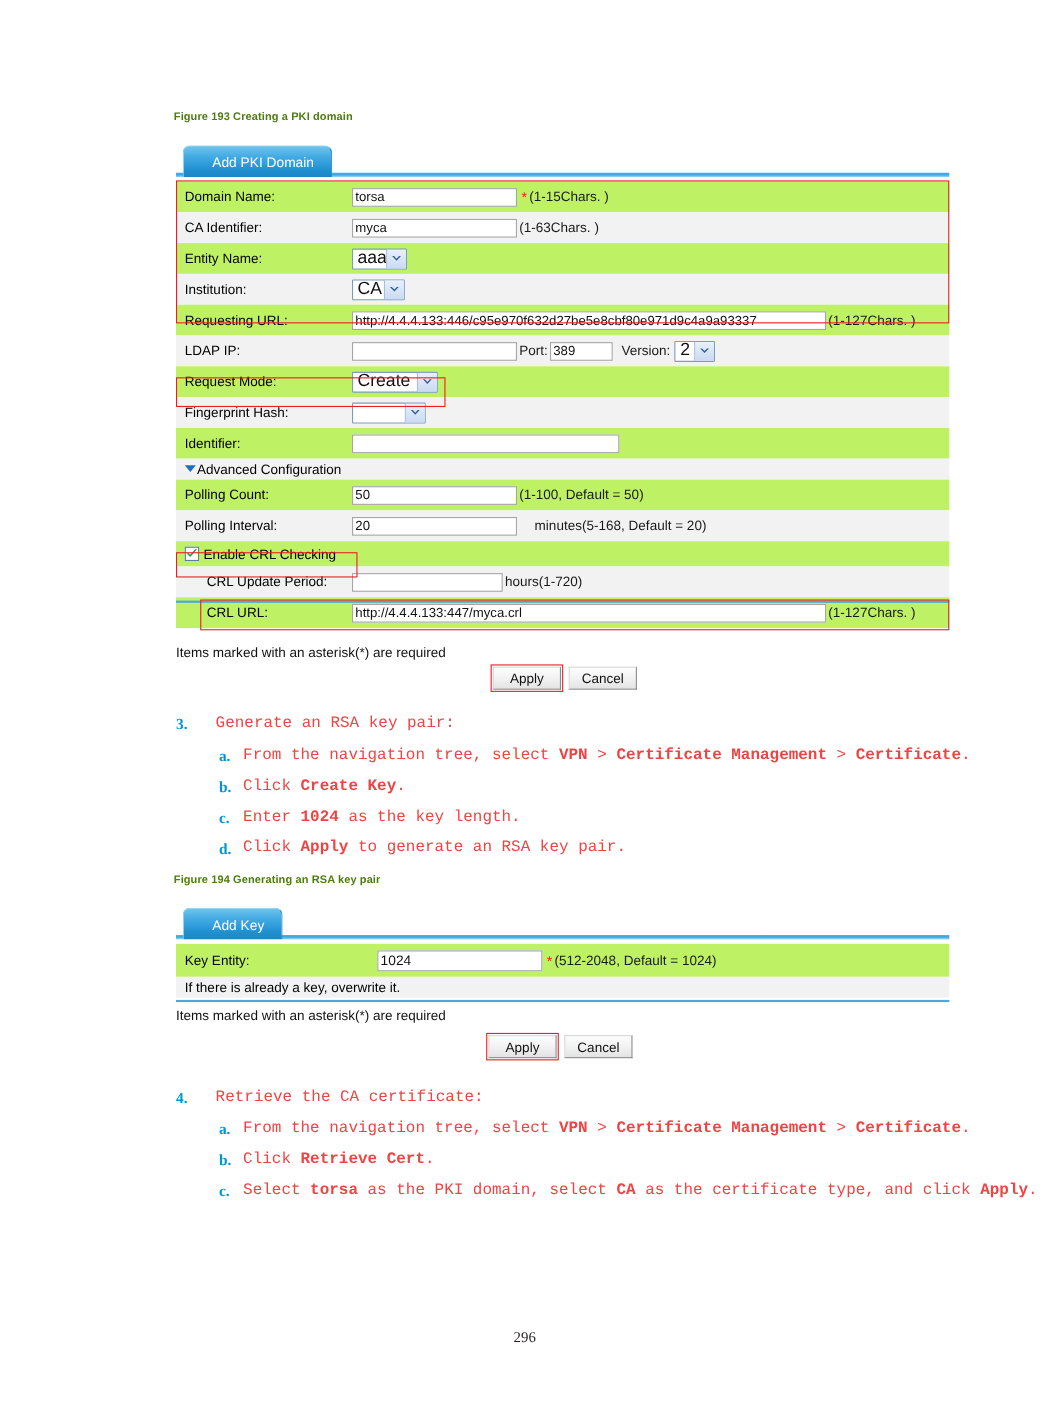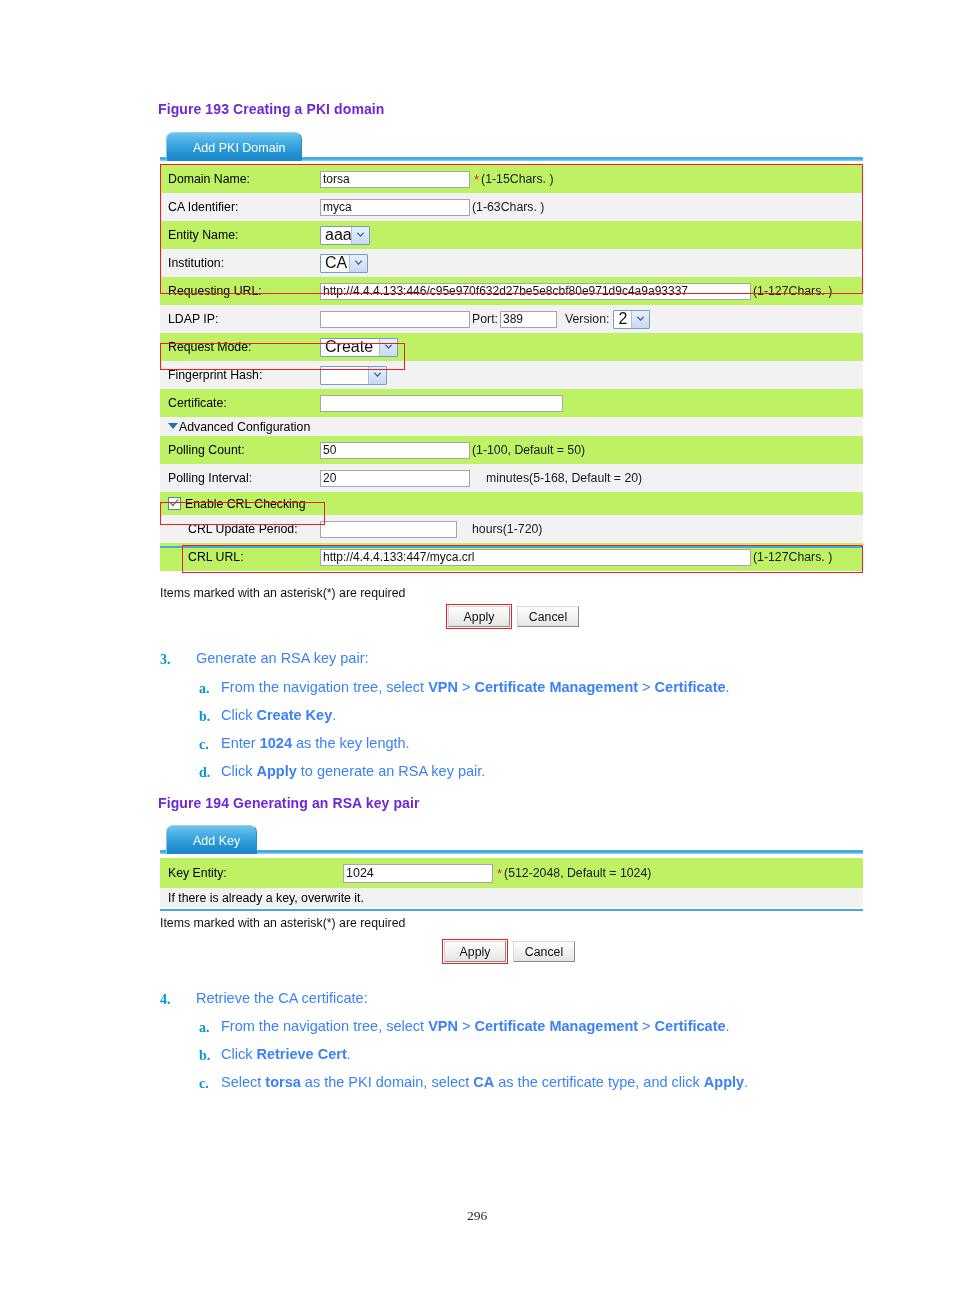--- a/index.html
+++ b/index.html
@@ -21,22 +21,22 @@
     left: 0; top: 0;
     width: 954px;
     height: 1296px;
   }
 
   
   .fig-caption {
     position: absolute;
     font-family: "Liberation Sans", sans-serif;
     font-weight: bold;
-    font-size: 14px;
-    color: #6d28d9;
+    font-size: 10px;
+    color: #4d7c0f;
     letter-spacing: 0.1px;
     white-space: nowrap;
   }
 
   
   .ui-panel {
     position: absolute;
     background: #ffffff;
   }
 
@@ -242,23 +242,23 @@
   
   .step-num {
     position: absolute;
     font-family: "Liberation Serif", serif;
     font-weight: bold;
     font-size: 14px;
     color: #0096d6;
   }
   .step-txt {
     position: absolute;
-    font-family: Liberation Sans, sans-serif;
+    font-family: Liberation Mono, monospace;
     font-size: 14.5px;
-    color: #3b82f6;
+    color: #ef4444;
     white-space: nowrap;
   }
   .step-txt b { font-weight: bold; }
 
   .pagenum {
     position: absolute;
     left: 0; right: 0;
     text-align: center;
     font-family: "Liberation Serif", serif;
     font-size: 13.5px;
@@ -374,21 +374,21 @@
             <span class="sel-arrow">
               <svg width="9" height="6" viewBox="0 0 9 6">
                   <path d="M0.5 0.8 L4.5 5 L8.5 0.8 L6.8 0.8 L4.5 3.2 L2.2 0.8 Z" fill="#2e5c9a"></path>
                 </svg>
             </span>
           </div>
         </div>
       </div>
 
       <div class="row white">
-        <div class="lbl">Certificate:</div>
+        <div class="lbl">Identifier:</div>
         <div class="fld">
           <input class="tinput w243" type="text" value="" style="">
         </div>
       </div>
 
       <div class="row grey" style="height:19px;">
         <div style="padding-left:8px; display:flex; align-items:center;">
           <span class="tri"></span>
           <span>Advanced Configuration</span>
         </div>
@@ -416,21 +416,21 @@
             <svg width="11" height="9" viewBox="0 0 11 9">
                 <path d="M1 4.3 L3.9 7.4 L9.9 0.6 L8.6 0.2 L3.8 5.3 L2.1 3.4 Z" fill="#1e9e3e"></path>
               </svg>
           </span>
           <span>Enable CRL Checking</span>
         </div>
       </div>
 
       <div class="row grey">
         <div class="lbl" style="padding-left:28px;">CRL Update Period:</div>
-        <div class="fld" style="margin-left:0px;gap:13px;">
+        <div class="fld" style="margin-left:0px;">
           <input class="tinput w137" style="width: 137px;" type="text" value="">
           <span class="hint" style="margin-left:2px;">hours(1-720)</span>
         </div>
       </div>
 
       <div class="row white">
         <div class="lbl" style="padding-left:28px;">CRL URL:</div>
         <div class="fld">
           <input class="tinput w450" type="text" value="http://4.4.4.133:447/myca.crl" style="">
           <span class="hint" style="margin-left:2px;">(1-127Chars. )</span>

